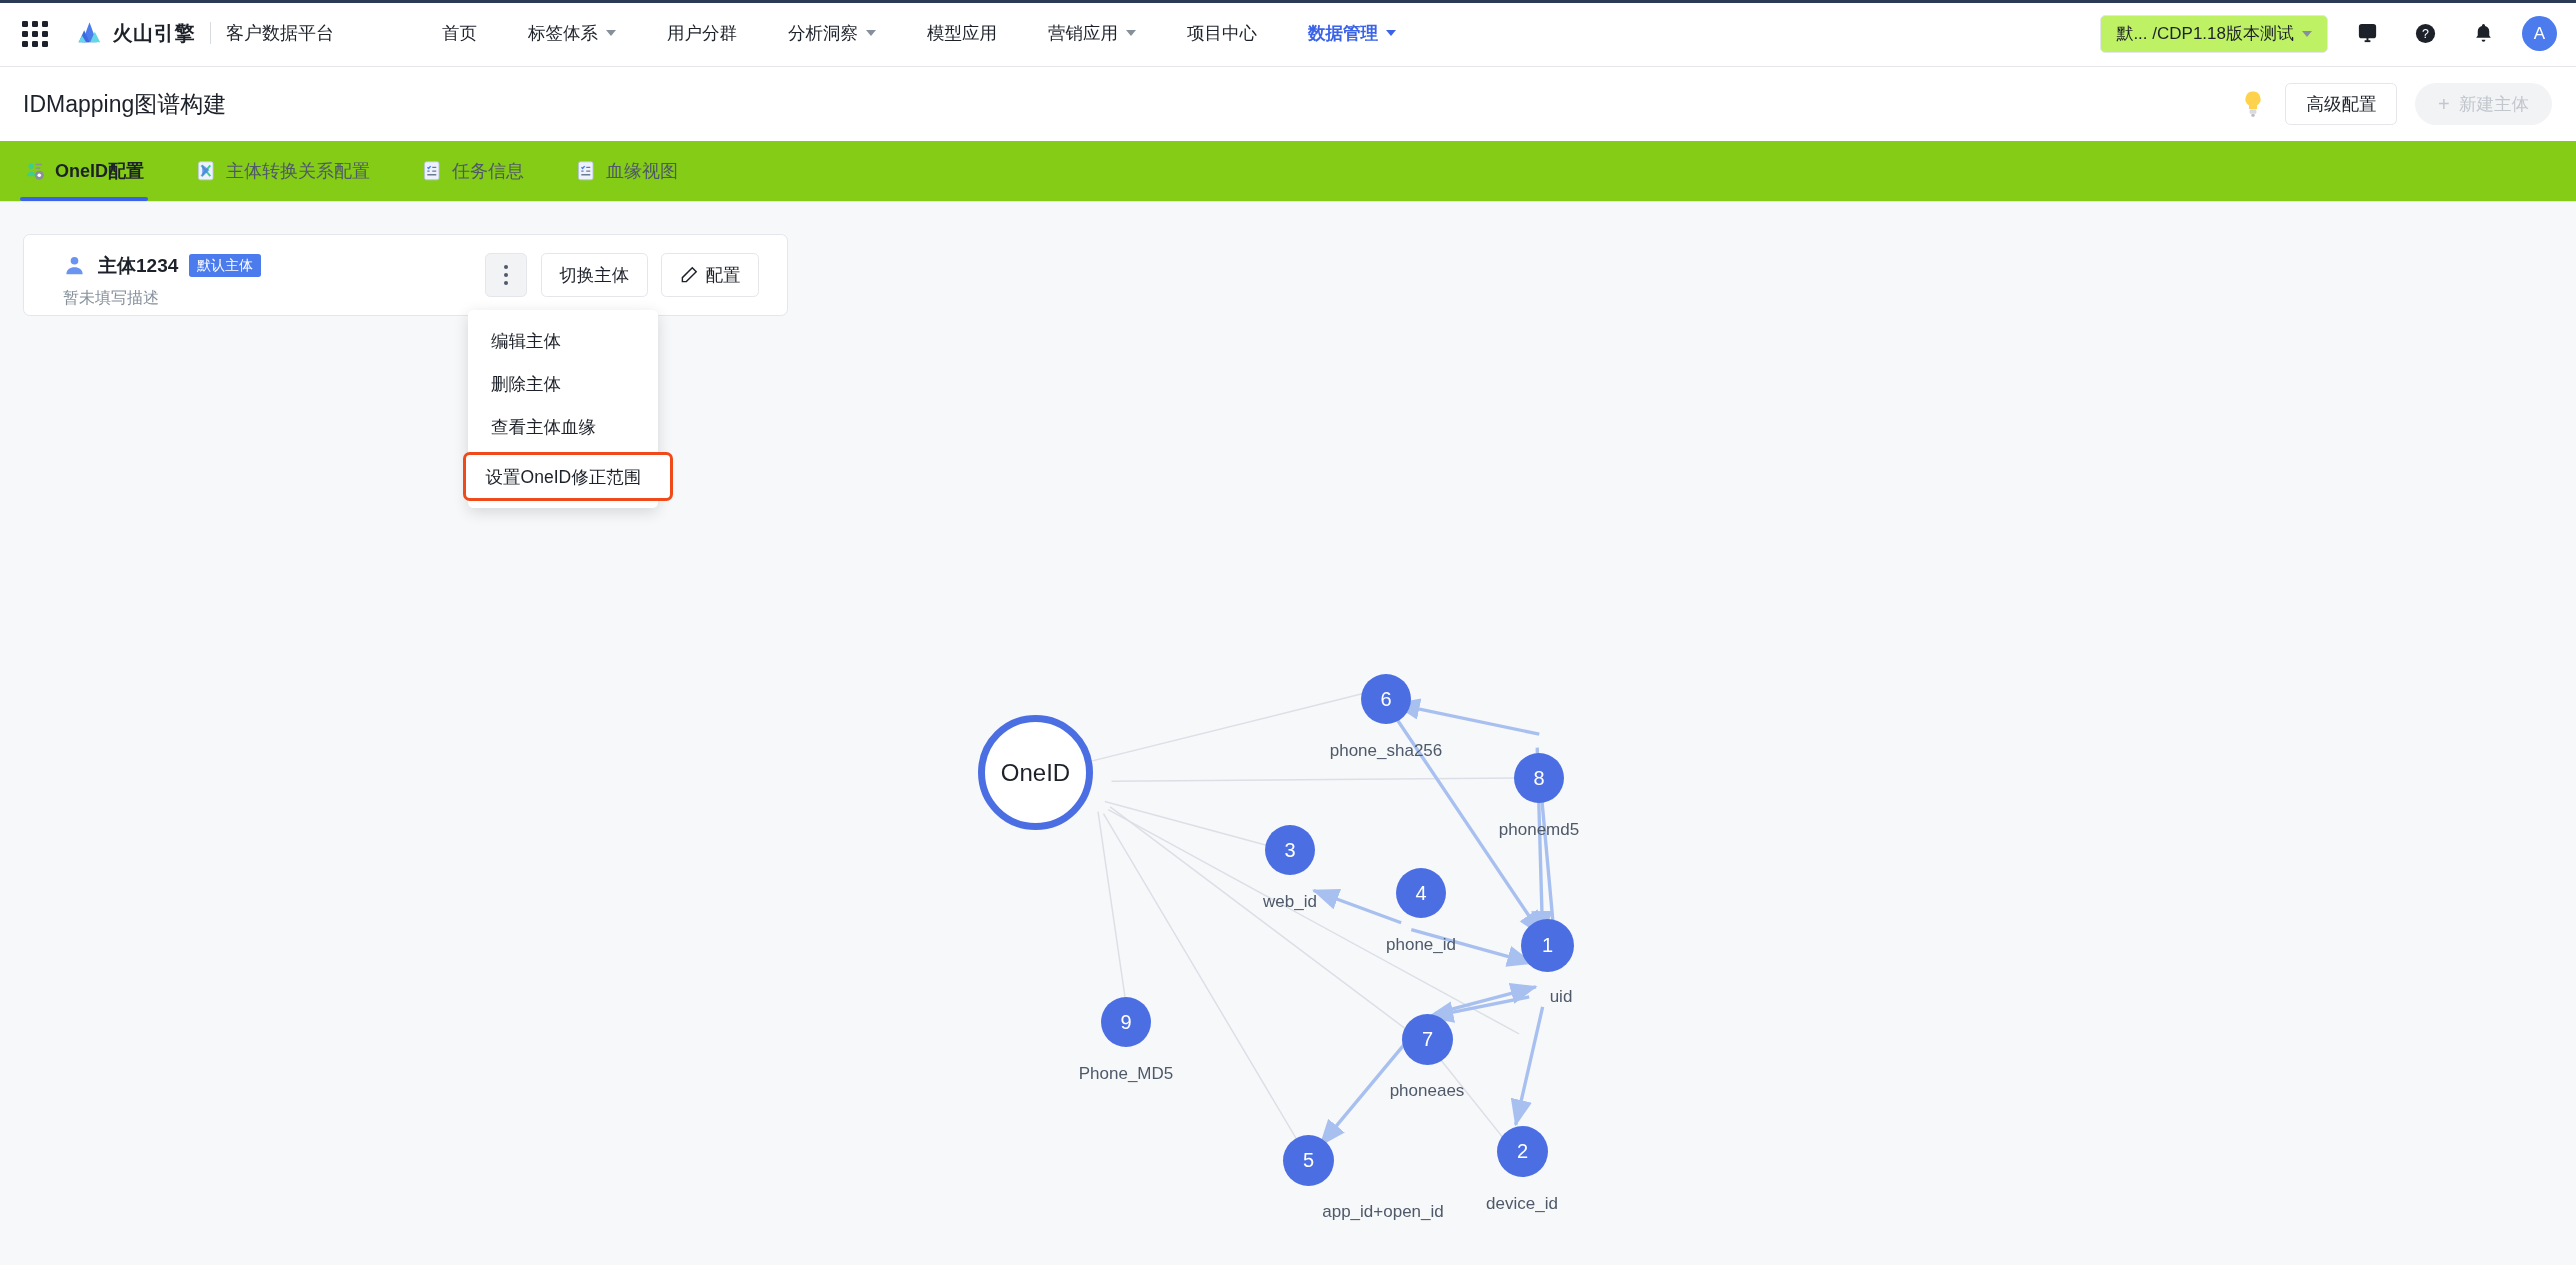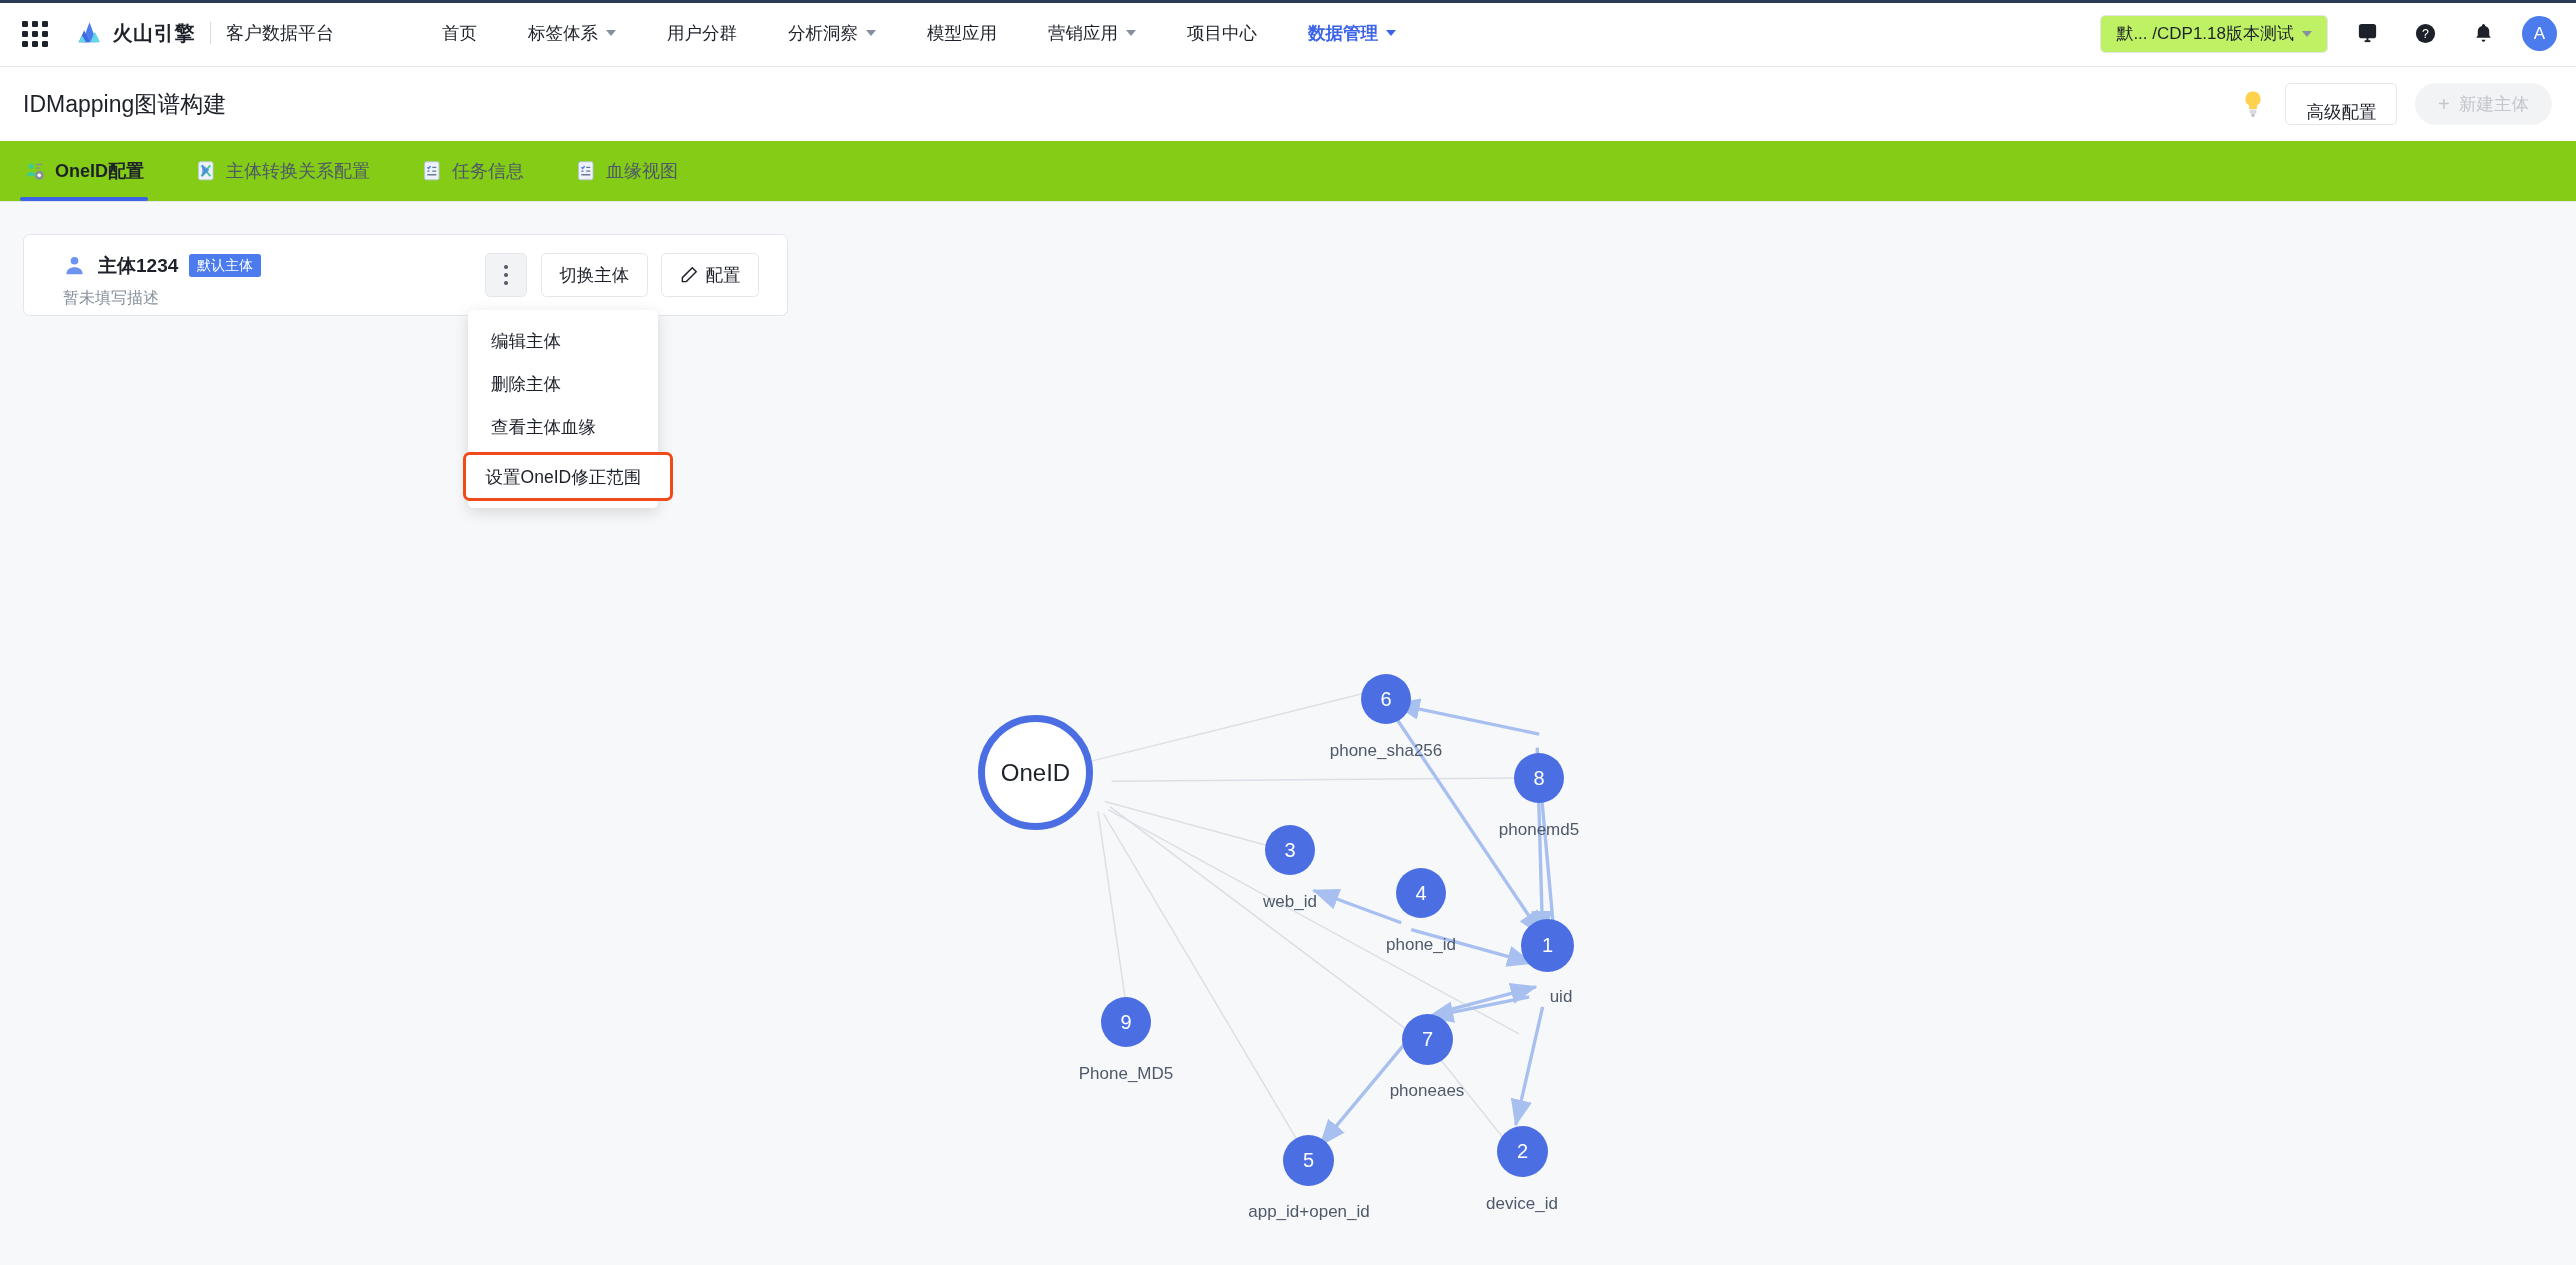--- a/index.html
+++ b/index.html
@@ -93,21 +93,21 @@
   }
   .pagehead-right {
     position: absolute; right: 24px; top: 0; height: 74px;
     display: flex; align-items: center;
   }
   .bulb { width: 30px; height: 30px; margin-right: 17.5px; cursor: pointer; }
   .btn-outline {
     height: 42px; padding: 0 20px;
     border: 0.7px solid #e5e6eb; border-radius: 5.4px;
     background: #fff; font-size: 17.5px; color: #1d2129;
-    display: flex; align-items: flex-end; cursor: pointer; white-space: nowrap;
+    display: flex; align-items: center; cursor: pointer; white-space: nowrap;
   }
   .btn-disabled {
     height: 42px; padding: 0 23px; margin-left: 17.5px;
     border-radius: 21px; background: #f2f3f5;
     font-size: 17.5px; color: #c2c6cd;
     display: flex; align-items: center; cursor: default; white-space: nowrap;
   }
   .plus-g { margin-right: 9.4px; font-size: 20px; line-height: 1; }
 
   
@@ -449,21 +449,21 @@
   <div class="gnode-label" style="left:1427px; top:879px;">phoneaes</div>
 
   <div class="gnode" style="left:1497px; top:924px; width:51px; height:51px;">
     <span>2</span>
   </div>
   <div class="gnode-label" style="left:1522px; top:992px;">device_id</div>
 
   <div class="gnode" style="left:1283px; top:933px; width:51px; height:51px;">
     <span>5</span>
   </div>
-  <div class="gnode-label" style="left:1309px; top:1000px;">app_id+open_id</div>
+  <div class="gnode-label" style="left:1383px; top:1000px;">app_id+open_id</div>
 </div>
 
 <div class="subjcard">
   <div class="subjrow">
     <svg class="person-ico" viewBox="0 0 24 24">
       <circle cx="12" cy="7" r="4" fill="#6b93f0"></circle>
       <path d="M3.5 21c0-4.4 3.8-7.2 8.5-7.2s8.5 2.8 8.5 7.2z" fill="#6b93f0"></path>
     </svg>
     <span class="subjname">主体1234</span>
     <span class="badge">默认主体</span>

